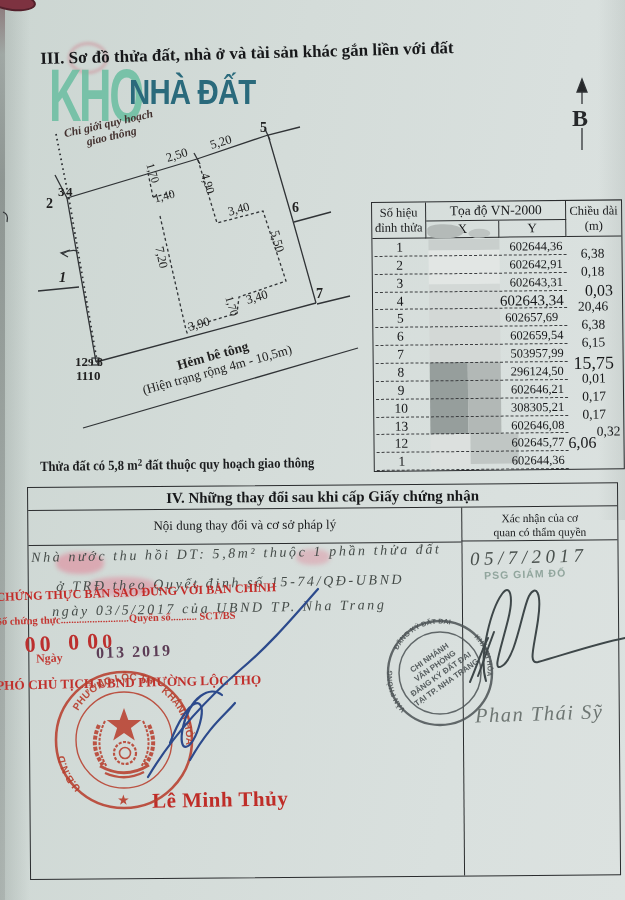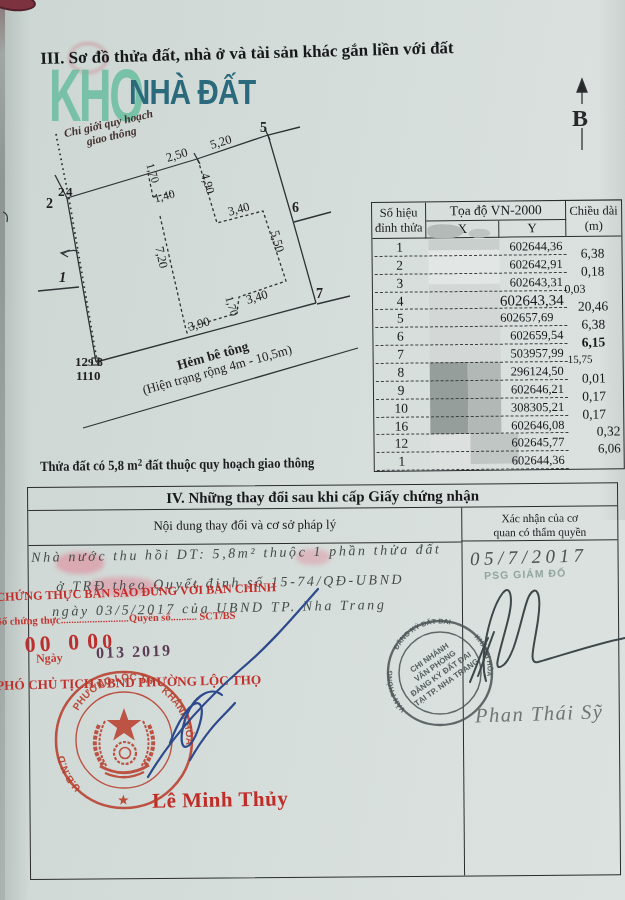--- a/index.html
+++ b/index.html
@@ -99,21 +99,21 @@
 <div class="abs" style="left:188px;top:317px;font:12.5px 'Liberation Serif';color:#222;transform:rotate(-16deg);">3,90</div>
 
 <div class="abs" style="left:260px;top:120px;font:bold 14px 'Liberation Serif';color:#222;">5</div>
 
 <div class="abs" style="left:292px;top:200px;font:bold 14px 'Liberation Serif';color:#222;">6</div>
 
 <div class="abs" style="left:316px;top:286px;font:bold 14px 'Liberation Serif';color:#222;">7</div>
 
 <div class="abs" style="left:46px;top:196px;font:bold 14px 'Liberation Serif';color:#222;">2</div>
 
-<div class="abs" style="left:58px;top:184px;font:bold 13px 'Liberation Serif';color:#222;letter-spacing:1.5px;">24</div>
+<div class="abs" style="left:58px;top:184px;font:bold 13px 'Liberation Serif';color:#222;letter-spacing:1.5px;">34</div>
 
 <div class="abs" style="left:59px;top:269px;font:bold italic 14.5px 'Liberation Serif';color:#222;">1</div>
 
 <div class="abs" style="left:75px;top:354px;font:bold 13px 'Liberation Serif';color:#222;">12<span style="font-size:11px">9</span> <span style="font-size:12px">8</span></div>
 
 <div class="abs" style="left:76px;top:368px;font:bold 13px 'Liberation Serif';color:#222;">1110</div>
 
 <div class="abs" style="left:176px;top:348px;font:bold 13.5px 'Liberation Serif';color:#222;transform:rotate(-15.5deg);">Hẻm bê tông</div>
 
 <div class="abs" style="left:140px;top:362px;font:13px 'Liberation Serif';color:#222;transform:rotate(-15.5deg);">(Hiện trạng rộng 4m - 10,5m)</div>
@@ -146,58 +146,58 @@
   <div style="position:absolute;left:0;top:53.9px;width:54px;height:17.85px;text-align:center;font-size:13.5px;line-height:17.85px;">2</div>
   <div style="position:absolute;left:127px;top:53.9px;width:63px;height:17.85px;text-align:right;font-size:12.5px;line-height:18.85px;">602642,91</div>
   <div style="position:absolute;left:2px;top:70.7px;width:192px;border-top:1.6px dashed #3c3e40;"></div>
   <div style="position:absolute;left:0;top:71.7px;width:54px;height:17.85px;text-align:center;font-size:13.5px;line-height:17.85px;">3</div>
   <div style="position:absolute;left:127px;top:71.7px;width:63px;height:17.85px;text-align:right;font-size:12.5px;line-height:18.85px;">602643,31</div>
   <div style="position:absolute;left:2px;top:88.6px;width:192px;border-top:1.6px dashed #3c3e40;"></div>
   <div style="position:absolute;left:0;top:89.6px;width:54px;height:17.85px;text-align:center;font-size:13.5px;line-height:17.85px;">4</div>
   <div style="position:absolute;left:127px;top:89.6px;width:63px;height:17.85px;text-align:right;font-size:15px;line-height:18.85px;">602643,34</div>
   <div style="position:absolute;left:2px;top:106.4px;width:192px;border-top:1.6px dashed #3c3e40;"></div>
   <div style="position:absolute;left:0;top:107.4px;width:54px;height:17.85px;text-align:center;font-size:13.5px;line-height:17.85px;">5</div>
-  <div style="position:absolute;left:127px;top:107.4px;width:63px;height:17.85px;text-align:left;font-size:12.5px;line-height:18.85px;">602657,69</div>
+  <div style="position:absolute;left:127px;top:107.4px;width:63px;height:17.85px;text-align:center;font-size:12.5px;line-height:18.85px;">602657,69</div>
   <div style="position:absolute;left:2px;top:124.2px;width:192px;border-top:1.6px dashed #3c3e40;"></div>
   <div style="position:absolute;left:0;top:125.2px;width:54px;height:17.85px;text-align:center;font-size:13.5px;line-height:17.85px;">6</div>
   <div style="position:absolute;left:127px;top:125.2px;width:63px;height:17.85px;text-align:right;font-size:12.5px;line-height:18.85px;">602659,54</div>
   <div style="position:absolute;left:2px;top:142.1px;width:192px;border-top:1.6px dashed #3c3e40;"></div>
   <div style="position:absolute;left:0;top:143.1px;width:54px;height:17.85px;text-align:center;font-size:13.5px;line-height:17.85px;">7</div>
   <div style="position:absolute;left:127px;top:143.1px;width:63px;height:17.85px;text-align:right;font-size:12.5px;line-height:18.85px;">503957,99</div>
   <div style="position:absolute;left:2px;top:160.0px;width:192px;border-top:1.6px dashed #3c3e40;"></div>
   <div style="position:absolute;left:0;top:161.0px;width:54px;height:17.85px;text-align:center;font-size:13.5px;line-height:17.85px;">8</div>
   <div style="position:absolute;left:127px;top:161.0px;width:63px;height:17.85px;text-align:right;font-size:12.5px;line-height:18.85px;">296124,50</div>
   <div style="position:absolute;left:2px;top:177.8px;width:192px;border-top:1.6px dashed #3c3e40;"></div>
   <div style="position:absolute;left:0;top:178.8px;width:54px;height:17.85px;text-align:center;font-size:13.5px;line-height:17.85px;">9</div>
   <div style="position:absolute;left:127px;top:178.8px;width:63px;height:17.85px;text-align:right;font-size:12.5px;line-height:18.85px;">602646,21</div>
   <div style="position:absolute;left:2px;top:195.7px;width:192px;border-top:1.6px dashed #3c3e40;"></div>
   <div style="position:absolute;left:0;top:196.7px;width:54px;height:17.85px;text-align:center;font-size:13.5px;line-height:17.85px;">10</div>
   <div style="position:absolute;left:127px;top:196.7px;width:63px;height:17.85px;text-align:right;font-size:12.5px;line-height:18.85px;">308305,21</div>
   <div style="position:absolute;left:2px;top:213.5px;width:192px;border-top:1.6px dashed #3c3e40;"></div>
-  <div style="position:absolute;left:0;top:214.5px;width:54px;height:17.85px;text-align:center;font-size:13.5px;line-height:17.85px;">16</div>
+  <div style="position:absolute;left:0;top:214.5px;width:54px;height:17.85px;text-align:center;font-size:13.5px;line-height:17.85px;">13</div>
   <div style="position:absolute;left:127px;top:214.5px;width:63px;height:17.85px;text-align:right;font-size:12.5px;line-height:18.85px;">602646,08</div>
   <div style="position:absolute;left:2px;top:231.3px;width:192px;border-top:1.6px dashed #3c3e40;"></div>
   <div style="position:absolute;left:0;top:232.4px;width:54px;height:17.85px;text-align:center;font-size:13.5px;line-height:17.85px;">12</div>
   <div style="position:absolute;left:127px;top:232.4px;width:63px;height:17.85px;text-align:right;font-size:12.5px;line-height:18.85px;">602645,77</div>
   <div style="position:absolute;left:2px;top:249.2px;width:192px;border-top:1.6px dashed #3c3e40;"></div>
   <div style="position:absolute;left:0;top:250.2px;width:54px;height:17.85px;text-align:center;font-size:13.5px;line-height:17.85px;">1</div>
   <div style="position:absolute;left:127px;top:250.2px;width:63px;height:17.85px;text-align:right;font-size:12.5px;line-height:18.85px;">602644,36</div>
   <div style="position:absolute;left:2px;top:267.1px;width:192px;border-top:1.6px dashed #3c3e40;"></div>
   <div style="position:absolute;left:194px;top:44.9px;width:52px;text-align:center;font-size:13.5px;">6,38</div>
   <div style="position:absolute;left:194px;top:62.7px;width:52px;text-align:center;font-size:13.5px;">0,18</div>
-  <div style="position:absolute;left:176px;top:80.6px;width:52px;text-align:center;font-size:12px;">0,03</div>
+  <div style="position:absolute;left:200px;top:80.6px;width:52px;text-align:center;font-size:16px;">0,03</div>
   <div style="position:absolute;left:194px;top:98.4px;width:52px;text-align:center;font-size:13.5px;">20,46</div>
   <div style="position:absolute;left:194px;top:116.2px;width:52px;text-align:center;font-size:13.5px;">6,38</div>
-  <div style="position:absolute;left:194px;top:134.1px;width:52px;text-align:center;font-size:13.5px;font-weight:bold;">6,15</div>
-  <div style="position:absolute;left:194px;top:152.0px;width:52px;text-align:left;font-size:11px;">15,75</div>
+  <div style="position:absolute;left:194px;top:134.1px;width:52px;text-align:center;font-size:13.5px;">6,15</div>
+  <div style="position:absolute;left:194px;top:152.0px;width:52px;text-align:center;font-size:18px;">15,75</div>
   <div style="position:absolute;left:194px;top:169.8px;width:52px;text-align:center;font-size:13.5px;">0,01</div>
   <div style="position:absolute;left:194px;top:187.7px;width:52px;text-align:center;font-size:13.5px;">0,17</div>
   <div style="position:absolute;left:194px;top:205.5px;width:52px;text-align:center;font-size:13.5px;">0,17</div>
   <div style="position:absolute;left:194px;top:223.4px;width:52px;text-align:right;font-size:13.5px;">0,32</div>
-  <div style="position:absolute;left:194px;top:240px;width:52px;text-align:right;font-size:13px;">6,06</div>
+  <div style="position:absolute;left:194px;top:233px;width:52px;text-align:left;font-size:16px;">6,06</div>
 </div>
 
 <div class="abs" id="sec4" style="left:27px;top:487px;width:589px;height:391px;border:1.6px solid #2a2c2e;transform:rotate(-0.45deg);transform-origin:left top;">
   <div style="position:absolute;left:0;top:0;width:100%;height:23px;border-bottom:1.4px solid #2a2c2e;text-align:center;font:bold 15px 'Liberation Serif';color:#17181a;padding-top:3px;box-sizing:border-box;">IV. Những thay đổi sau khi cấp Giấy chứng nhận</div>
   <div style="position:absolute;left:0;top:23px;width:433px;height:34px;border-bottom:1.4px solid #2a2c2e;text-align:center;font:13px 'Liberation Serif';color:#17181a;line-height:32px;">Nội dung thay đổi và cơ sở pháp lý</div>
   <div style="position:absolute;left:433px;top:23px;width:156px;height:34px;border-bottom:1.4px solid #2a2c2e;border-left:1.4px solid #2a2c2e;text-align:center;font:11.5px 'Liberation Serif';color:#17181a;line-height:14px;padding-top:4px;box-sizing:border-box;">Xác nhận của cơ<br>quan có thẩm quyền</div>
   <div style="position:absolute;left:433px;top:57px;width:0;height:334px;border-left:1.4px solid #2a2c2e;"></div>
 </div>
 
 <div class="abs" style="left:56px;top:552px;width:48px;height:22px;background:rgba(225,130,150,.55);border-radius:45%;filter:blur(2px);"></div>

